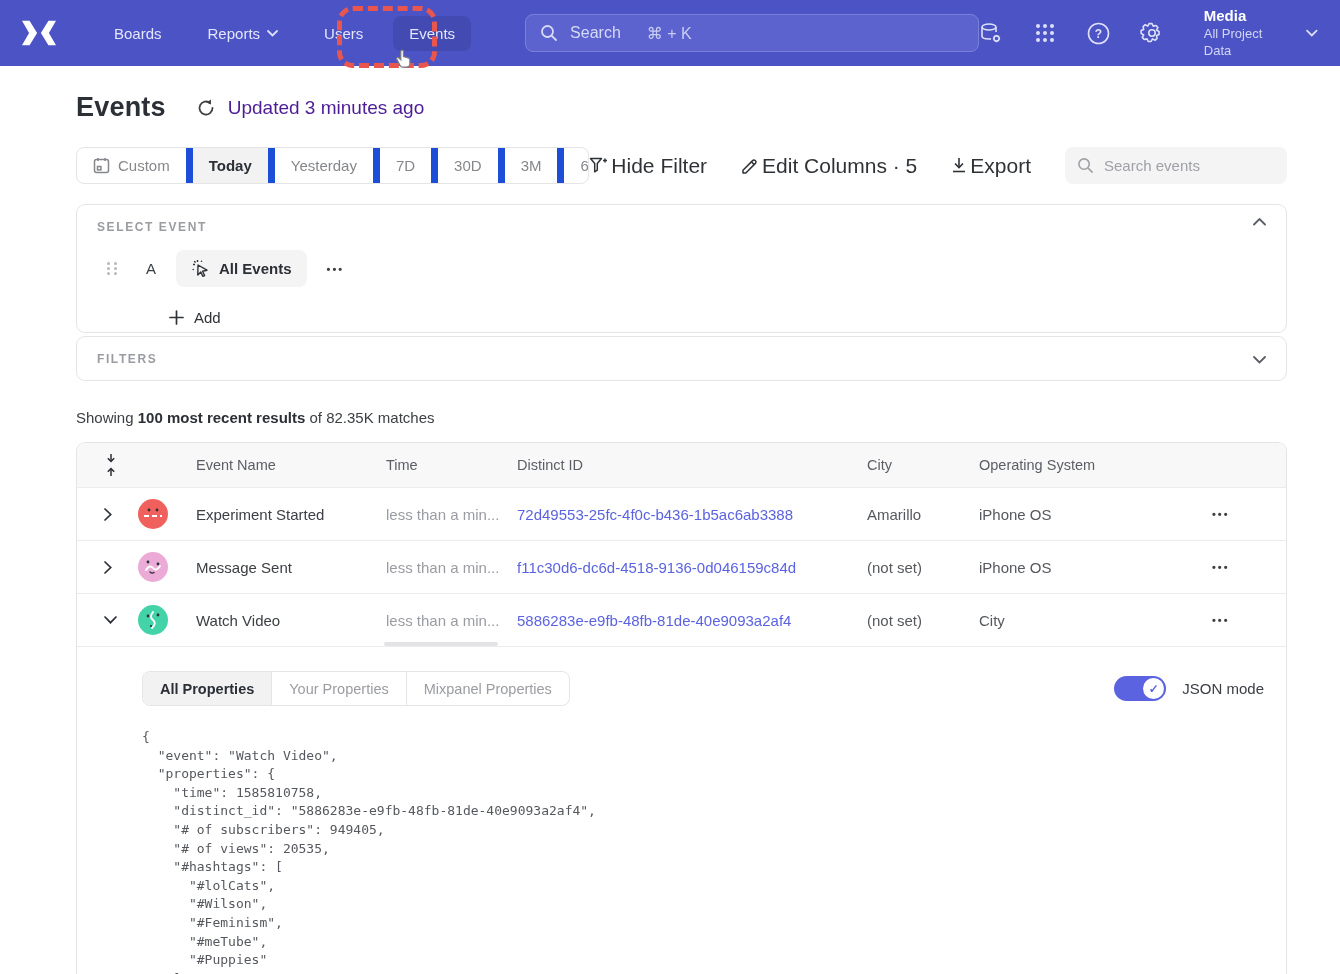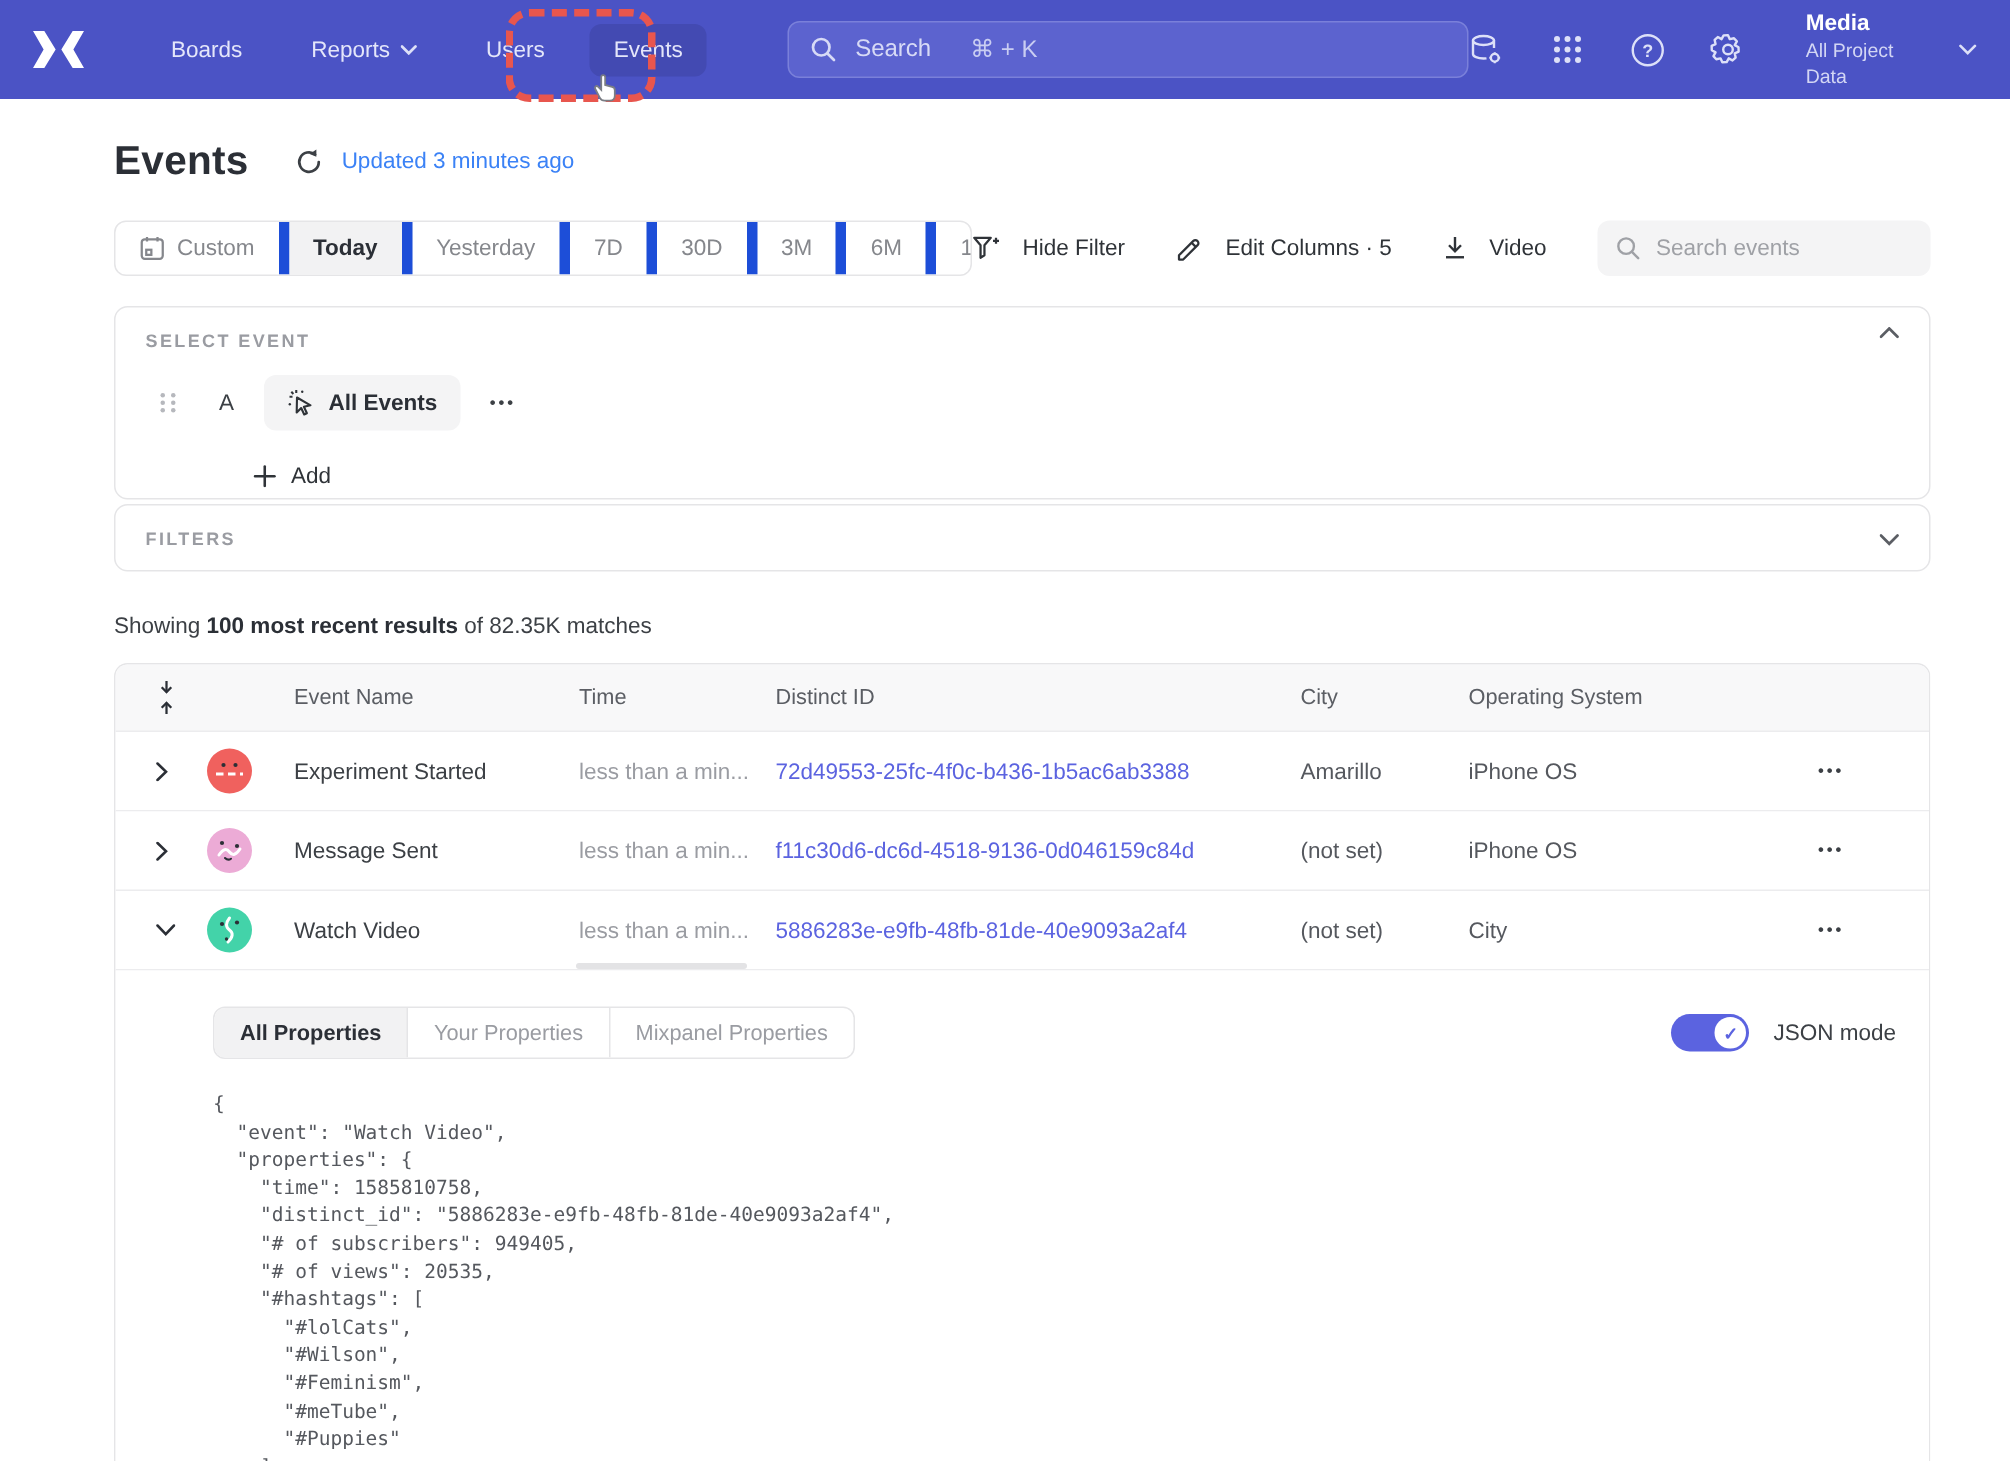--- a/index.html
+++ b/index.html
@@ -25,31 +25,31 @@
   .annotation { position:absolute; left:337px; top:6px; width:100px; height:62px;
     border:5px dashed #e8564e; border-radius:16px; pointer-events:none; z-index:5; }
   .cursor-hand { position:absolute; left:50px; top:38px; width:22px; height:24px; }
 
   
   .content { width:1211px; margin:0 auto 0 76px; }
 
   .page-head { display:flex; align-items:center; margin-top:26px; }
   .page-title { font-size:27px; font-weight:700; color:#2b2f36; letter-spacing:.2px; }
   .refresh-btn { margin-left:30px; width:20px; height:20px; cursor:pointer; }
-  .updated { margin-left:12px; font-size:15px; color:#3b82f6; }
+  .updated { margin-left:12px; font-size:19px; color:#4c1d95; }
 
   .controls { display:flex; align-items:center; margin-top:24px; }
   .segmented { display:flex; border:1px solid #e5e5e7; border-radius:8px; overflow:hidden; height:37px; }
   .seg-opt { display:flex; align-items:center; gap:8px; padding:0 16px; font-size:15px; font-weight:500;
     color:#85878c; border-right:7px solid #1d4ed8; cursor:pointer; white-space:nowrap; }
   .seg-opt:last-child { border-right:none; }
   .seg-opt.active { background:#f2f2f3; color:#2b2f36; font-weight:700; }
 
   .ctl-right { margin-left:auto; display:flex; align-items:center; gap:34px; }
-  .tool-btn { display:flex; align-items:center; gap:15px; font-size:15px; font-weight:500; color:#2f3338; cursor:pointer; white-space:nowrap; }
+  .tool-btn { display:flex; align-items:center; gap:3px; font-size:21px; font-weight:500; color:#2f3338; cursor:pointer; white-space:nowrap; }
   .search-events { width:222px; height:37px; background:#f4f4f5; border:none; border-radius:8px;
     display:flex; align-items:center; gap:10px; padding:0 12px; }
   .search-events input { border:none; outline:none; background:transparent; font-size:15px; width:160px;
     font-family:"Liberation Sans",sans-serif; color:#15803d; }
   .search-events input::placeholder { color:#9fa1a6; }
 
   .card { border:1px solid #e5e5e7; border-radius:9px; position:relative; }
   .select-card { margin-top:20px; padding:15px 20px 2px 20px; }
   .card-label { font-size:12px; font-weight:700; letter-spacing:1.6px; color:#9a9ca2; }
   .card-chevron { position:absolute; right:20px; top:13px; cursor:pointer; }
@@ -247,21 +247,21 @@
           <line x1="10.4" y1="4.8" x2="13.2" y2="7.6"></line>
         </svg>
         <span>Edit Columns · 5</span>
       </div>
       <div class="tool-btn">
         <svg width="16" height="17" viewBox="0 0 16 17" fill="none" stroke="#2f3338" stroke-width="1.6">
           <line x1="8" y1="1" x2="8" y2="10"></line>
             <polyline points="4,6.5 8,10.5 12,6.5"></polyline>
             <line x1="2" y1="14.5" x2="14" y2="14.5"></line>
         </svg>
-        <span>Video</span>
+        <span>Export</span>
       </div>
       <div class="search-events">
         <svg width="17" height="17" viewBox="0 0 18 18">
             <circle cx="7.5" cy="7.5" r="5.5" fill="none" stroke="#9fa1a6" stroke-width="1.7"></circle>
             <line x1="11.8" y1="11.8" x2="16" y2="16" stroke="#9fa1a6" stroke-width="1.7" stroke-linecap="round"></line>
           </svg>
         <input type="text" placeholder="Search events" style="">
       </div>
     </div>
   </div>

